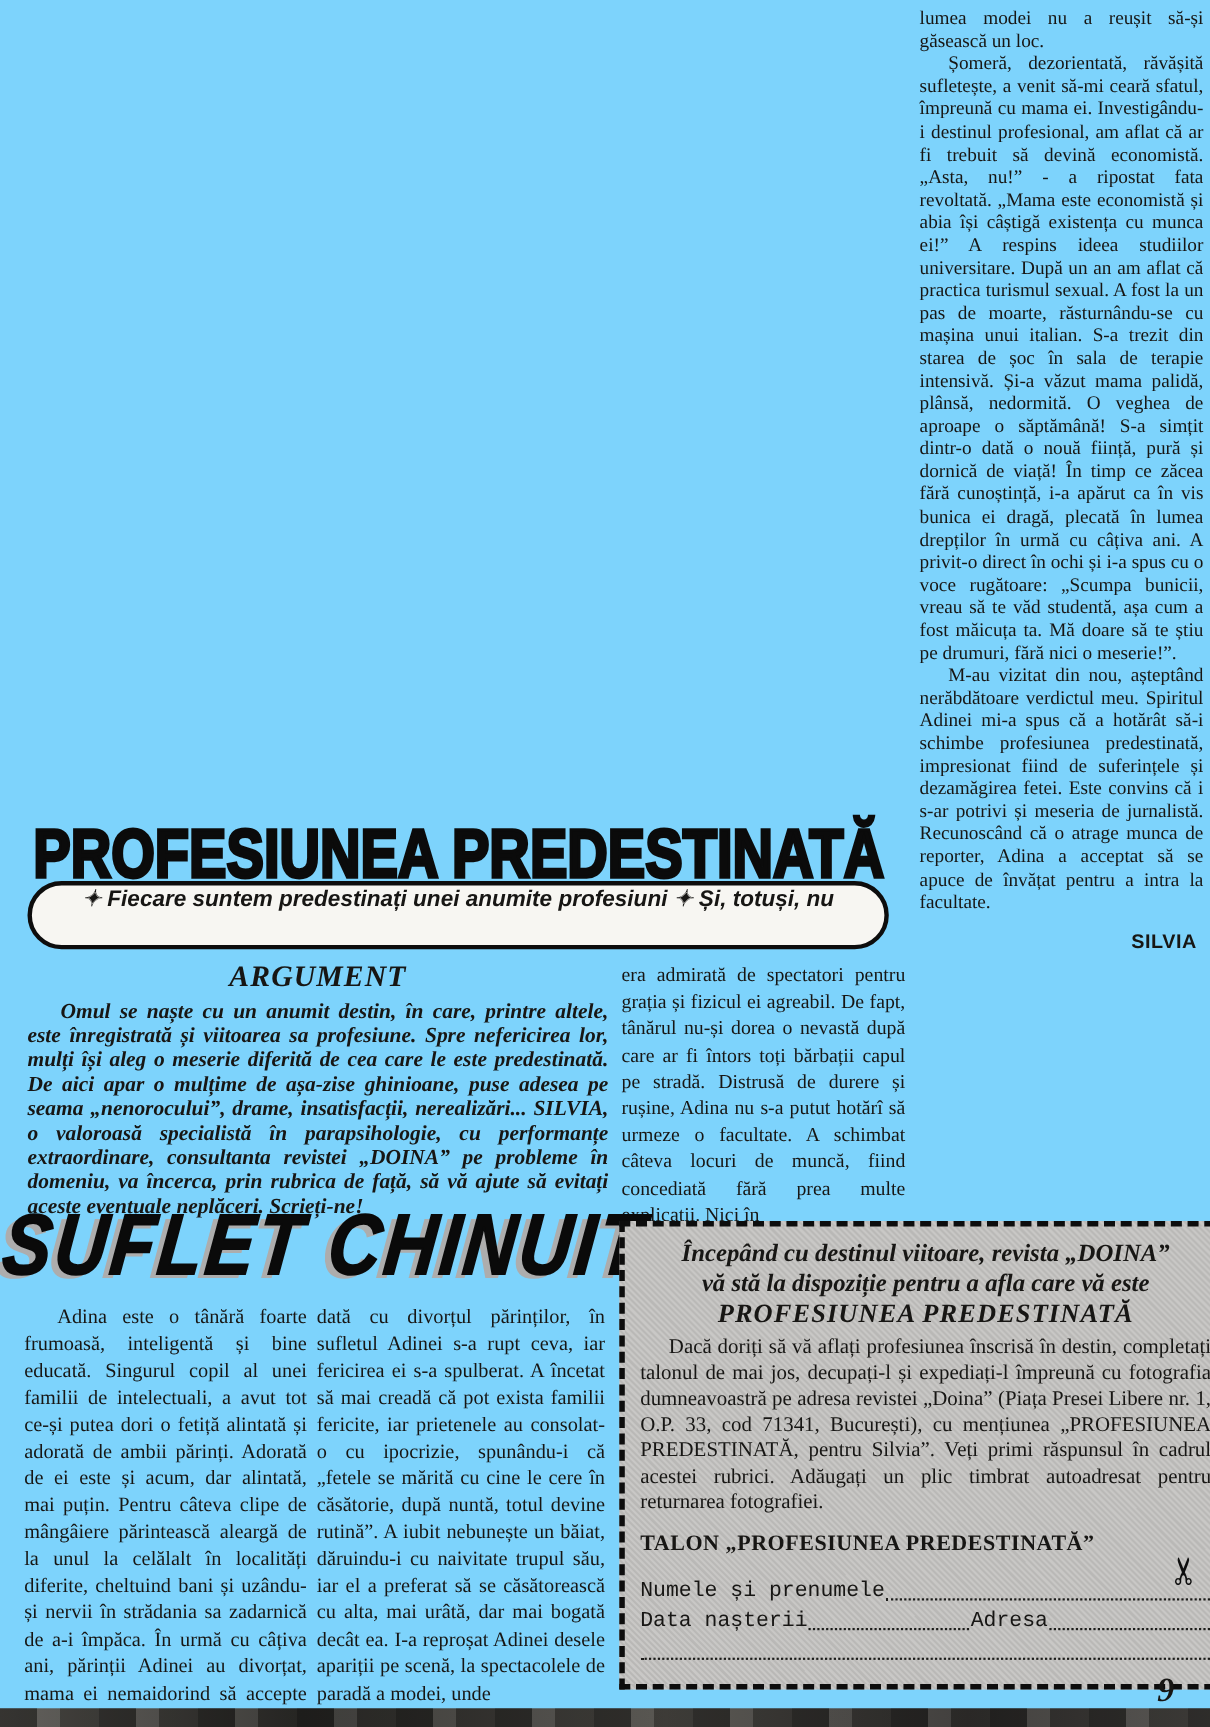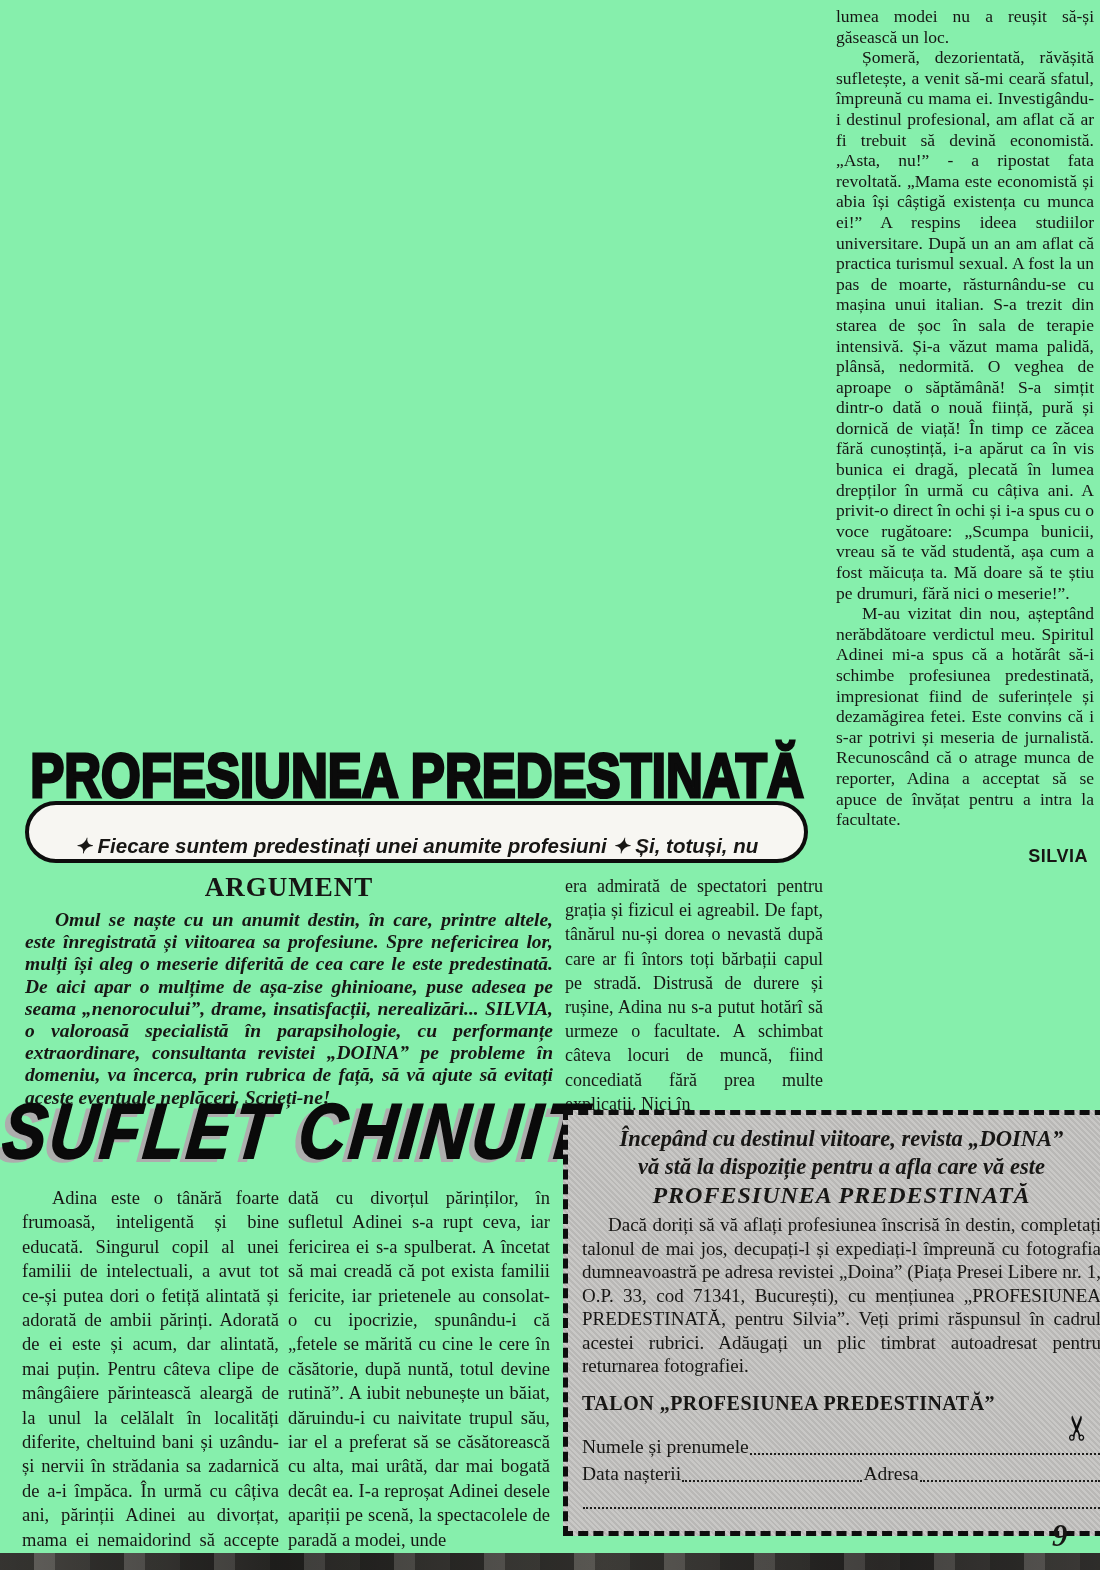--- a/index.html
+++ b/index.html
@@ -1,19 +1,19 @@
 <!DOCTYPE html>
 <html lang="ro"><head>
 <meta charset="utf-8">
 <style>
   html,body{margin:0;padding:0;}
   .page{
     position:relative;
     width:1100px;height:1570px;
-    background:#86efac;
+    background:#7dd3fc;
     overflow:hidden;
     font-family:"Liberation Serif", serif;
     color:#171614;
   }
 
   
   .right-col{
     position:absolute;left:836px;top:6px;width:258px;
     font-size:17.5px;line-height:20.6px;text-align:justify;
   }
@@ -34,30 +34,30 @@
     -webkit-text-stroke:2.6px #0b0b0b;color:#0b0b0b;
     transform:scaleY(1.22);transform-origin:top center;
     white-space:nowrap;
   }
 
   
   .slogan-box{
     position:absolute;left:25px;top:801px;width:775px;height:54px;
     border:4px solid #0d0d0d;border-radius:32px;
     background:#f7f6f2;
-    display:flex;flex-direction:column;justify-content:flex-end;
+    display:flex;flex-direction:column;justify-content:flex-start;
     text-align:center;
     font-family:"Liberation Sans", sans-serif;
     font-weight:bold;font-style:italic;font-size:20.5px;line-height:26px;
   }
 
   
   .argument{position:absolute;left:25px;top:872px;width:528px;}
   .argument-heading{
-    text-align:center;font-weight:bold;
+    text-align:center;font-weight:bold;font-style:italic;
     font-size:27px;margin:0 0 6px 0;letter-spacing:1px;
   }
   .argument-body{
     margin:0;font-weight:bold;font-style:italic;
     font-size:19.5px;line-height:22.2px;text-align:justify;text-indent:30px;
   }
 
   
   .mid-col{
     position:absolute;left:565px;top:874px;width:258px;
@@ -105,21 +105,21 @@
   }
   .talon-title{
     font-weight:bold;font-size:20px;
     margin:14px 0 2px 0;letter-spacing:.5px;
   }
   .coupon-fields{margin-top:18px;}
   .field-row{
     display:flex;align-items:flex-end;
     font-size:19.5px;line-height:27px;height:27px;
   }
-  .field-label{white-space:nowrap;}
+  .field-label{white-space:nowrap;font-family:Liberation Mono, monospace;}
   .leader{
     flex:1;border-bottom:2.6px dotted #1c1c1a;
     margin:0 1px 5px 1px;min-width:20px;
   }
 
   
   .scissors{
     position:absolute;left:1063px;top:1408px;
     font-size:34px;color:#0d0d0d;
     transform:rotate(-90deg);

